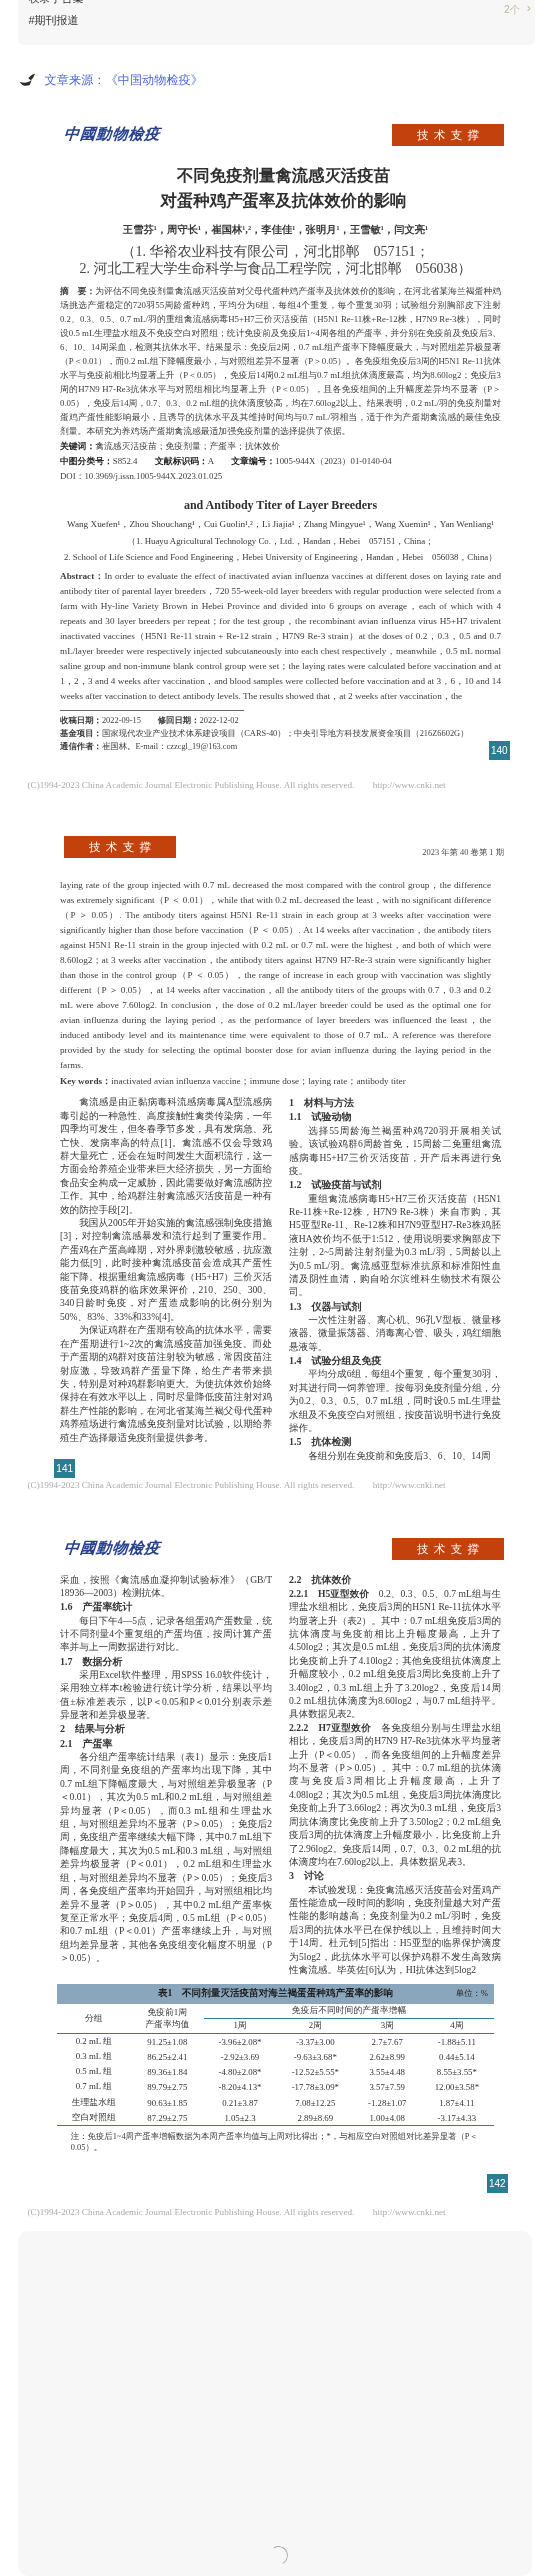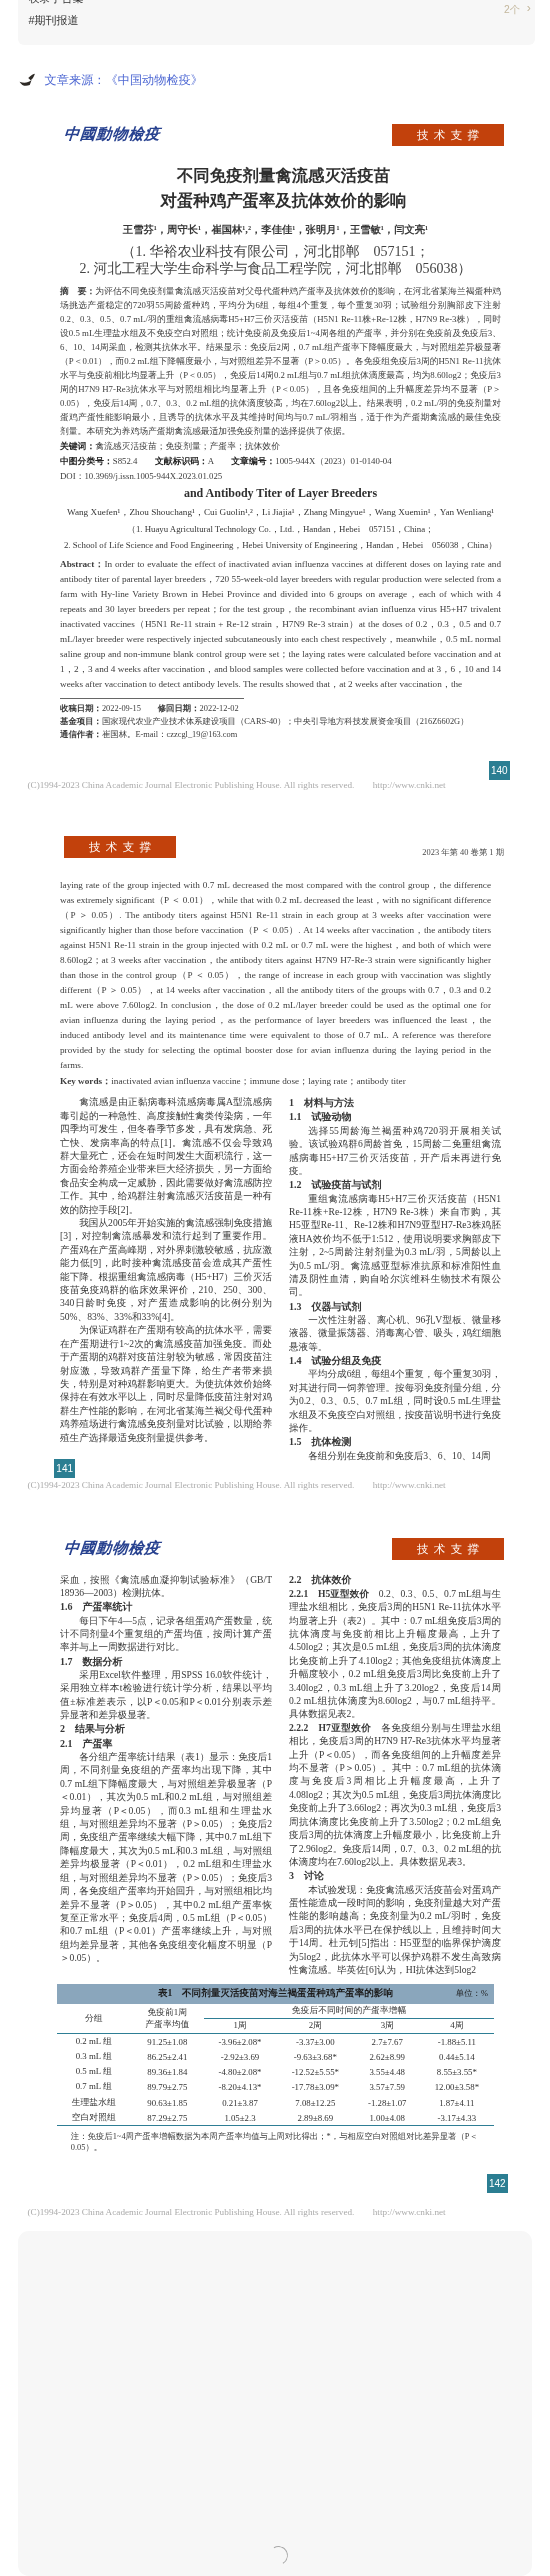--- a/index.html
+++ b/index.html
@@ -42,21 +42,21 @@
   .meta b{color:#222;}
   .etitle{margin-top:6.1px;text-align:center;font-size:12px;font-weight:bold;line-height:18.4px;color:#2f2f2f;}
   .eauthors{margin-top:3.8px;text-align:center;font-size:9.2px;}
   .eaffil{text-align:center;font-size:8.8px;line-height:15.3px;margin-top:3.1px;}
   .eabs{margin-top:3.8px;font-size:9.2px;line-height:15px;text-align:justify;color:#3d3d3d;}
   .fnrule{width:184px;border-top:0.8px solid #666;margin:6.1px 0 3.1px 0;}
   .fnline{font-size:8.4px;line-height:13px;color:#3d3d3d;}
 
   .pno{position:absolute;width:21.4px;height:19px;background:#2b7e92;color:#fff;font-size:10px;
        display:flex;align-items:center;justify-content:center;font-family:"Liberation Sans",sans-serif;}
-  .pno1{right:41px;bottom:18px;}
+  .pno1{right:41px;bottom:38px;}
   .pno2{left:54px;bottom:20px;}
   .pno3{right:43px;bottom:32px;}
   .copy{position:absolute;bottom:6.1px;left:27.5px;font-size:9.2px;color:#ababab;white-space:nowrap;}
 
   .eabs2{margin:20px 60px 0 60px;font-size:9.2px;line-height:15px;text-align:justify;color:#3d3d3d;}
   .kwline{margin:2.3px 60px 0 60px;font-size:9.2px;color:#3d3d3d;}
   .cols{display:flex;gap:17px;margin:6.9px 50px 0 60px;}
   .col{flex:1;font-size:9.6px;line-height:13.4px;text-align:justify;color:#383838;}
   .col p{margin:0;}
   .col p.ind{text-indent:2em;}
@@ -110,21 +110,21 @@
     <div class="title-cn">不同免疫剂量禽流感灭活疫苗</div>
     <div class="title-cn" style="margin-top:0;">对蛋种鸡产蛋率及抗体效价的影响</div>
     <div class="authors">王雪芬¹，周守长¹，崔国林¹,²，李佳佳¹，张明月¹，王雪敏¹，闫文亮¹</div>
     <div class="affil">（1. 华裕农业科技有限公司，河北邯郸　057151；</div>
     <div class="affil" style="margin-top:0;">2. 河北工程大学生命科学与食品工程学院，河北邯郸　056038）</div>
     <div class="bodypad">
       <p class="abs" style="margin-bottom:0;"><b>摘　要：</b><span>为评估不同免疫剂量禽流感灭活疫苗对父母代蛋种鸡产蛋率及抗体效价的影响，在河北省某海兰褐蛋种鸡场挑选产蛋稳定的720羽55周龄蛋种鸡，平均分为6组，每组4个重复，每个重复30羽；试验组分别胸部皮下注射0.2、0.3、0.5、0.7 mL/羽的重组禽流感病毒H5+H7三价灭活疫苗（H5N1 Re-11株+Re-12株，H7N9 Re-3株），同时设0.5 mL生理盐水组及不免疫空白对照组；统计免疫前及免疫后1~4周各组的产蛋率，并分别在免疫前及免疫后3、6、10、14周采血，检测其抗体水平。结果显示：免疫后2周，0.7 mL组产蛋率下降幅度最大，与对照组差异极显著（P＜0.01），而0.2 mL组下降幅度最小，与对照组差异不显著（P＞0.05）。各免疫组免疫后3周的H5N1 Re-11抗体水平与免疫前相比均显著上升（P＜0.05），免疫后14周0.2 mL组与0.7 mL组抗体滴度最高，均为8.60log2；免疫后3周的H7N9 H7-Re3抗体水平与对照组相比均显著上升（P＜0.05），且各免疫组间的上升幅度差异均不显著（P＞0.05），免疫后14周，0.7、0.3、0.2 mL组的抗体滴度较高，均在7.60log2以上。结果表明，0.2 mL/羽的免疫剂量对蛋鸡产蛋性能影响最小，且诱导的抗体水平及其维持时间均与0.7 mL/羽相当，适于作为产蛋期禽流感的最佳免疫剂量。本研究为养鸡场产蛋期禽流感最适加强免疫剂量的选择提供了依据。</span></p>
       <div class="meta"><b>关键词：</b><span>禽流感灭活疫苗；免疫剂量；产蛋率；抗体效价</span></div>
       <div class="meta"><b>中图分类号：</b><span>S852.4　　</span><b>文献标识码：</b><span>A　　</span><b>文章编号：</b><span>1005-944X（2023）01-0140-04</span></div>
       <div class="meta">DOI：10.3969/j.issn.1005-944X.2023.01.025</div>
-      <div class="etitle" style="margin-top:0;">and Antibody Titer of Layer Breeders</div>
+      <div class="etitle" style="margin-top:12px;">and Antibody Titer of Layer Breeders</div>
       <div class="eauthors">Wang Xuefen¹，Zhou Shouchang¹，Cui Guolin¹,²，Li Jiajia¹，Zhang Mingyue¹，Wang Xuemin¹，Yan Wenliang¹</div>
       <div class="eaffil">（1. Huayu Agricultural Technology Co.，Ltd.，Handan，Hebei　057151，China；</div>
       <div class="eaffil" style="margin-top:0;text-align:center;">2. School of Life Science and Food Engineering，Hebei University of Engineering，Handan，Hebei　056038，China）</div>
       <p class="eabs" style="margin-bottom:0;"><b>Abstract：</b><span>In order to evaluate the effect of inactivated avian influenza vaccines at different doses on laying rate and antibody titer of parental layer breeders，720 55-week-old layer breeders with regular production were selected from a farm with Hy-line Variety Brown in Hebei Province and divided into 6 groups on average，each of which with 4 repeats and 30 layer breeders per repeat；for the test group，the recombinant avian influenza virus H5+H7 trivalent inactivated vaccines（H5N1 Re-11 strain + Re-12 strain，H7N9 Re-3 strain）at the doses of 0.2，0.3，0.5 and 0.7 mL/layer breeder were respectively injected subcutaneously into each chest respectively，meanwhile，0.5 mL normal saline group and non-immune blank control group were set；the laying rates were calculated before vaccination and at 1，2，3 and 4 weeks after vaccination，and blood samples were collected before vaccination and at 3，6，10 and 14 weeks after vaccination to detect antibody levels. The results showed that，at 2 weeks after vaccination，the</span></p>
       <div class="fnrule"></div>
       <div class="fnline"><b>收稿日期：</b><span>2022-09-15　　</span><b>修回日期：</b><span>2022-12-02</span></div>
       <div class="fnline"><b>基金项目：</b><span>国家现代农业产业技术体系建设项目（CARS-40）；中央引导地方科技发展资金项目（216Z6602G）</span></div>
       <div class="fnline"><b>通信作者：</b><span>崔国林。E-mail：czzcgl_19@163.com</span></div>
     </div>
     <div class="pno pno1">140</div>

